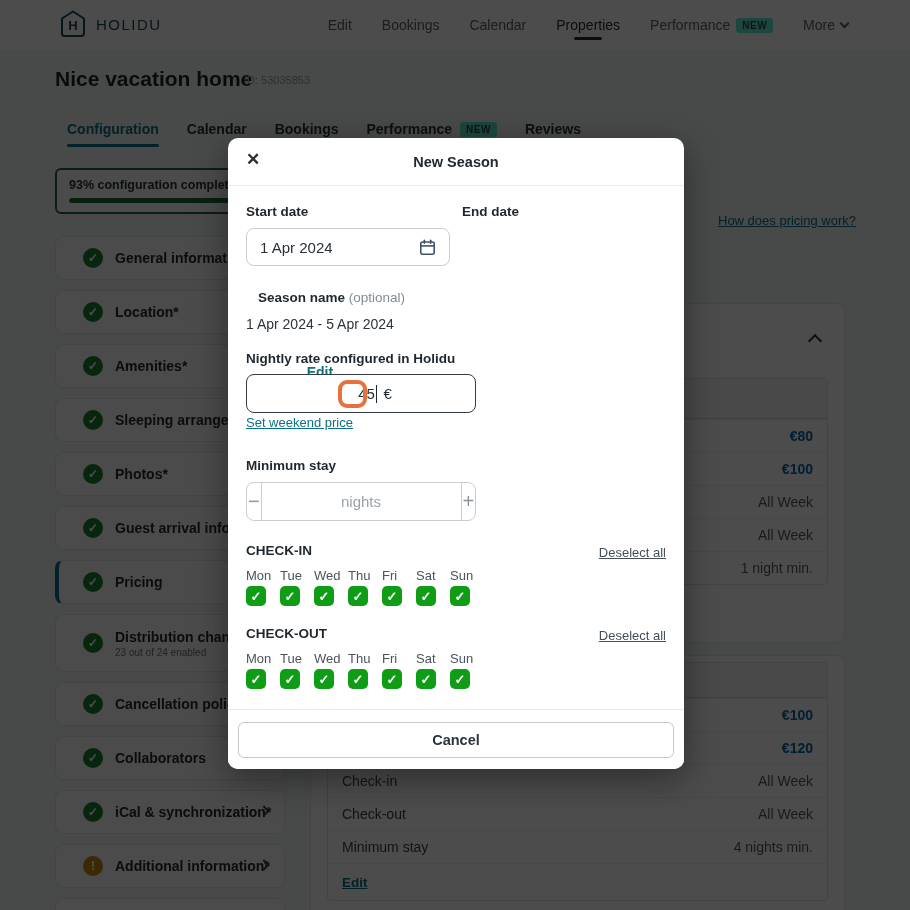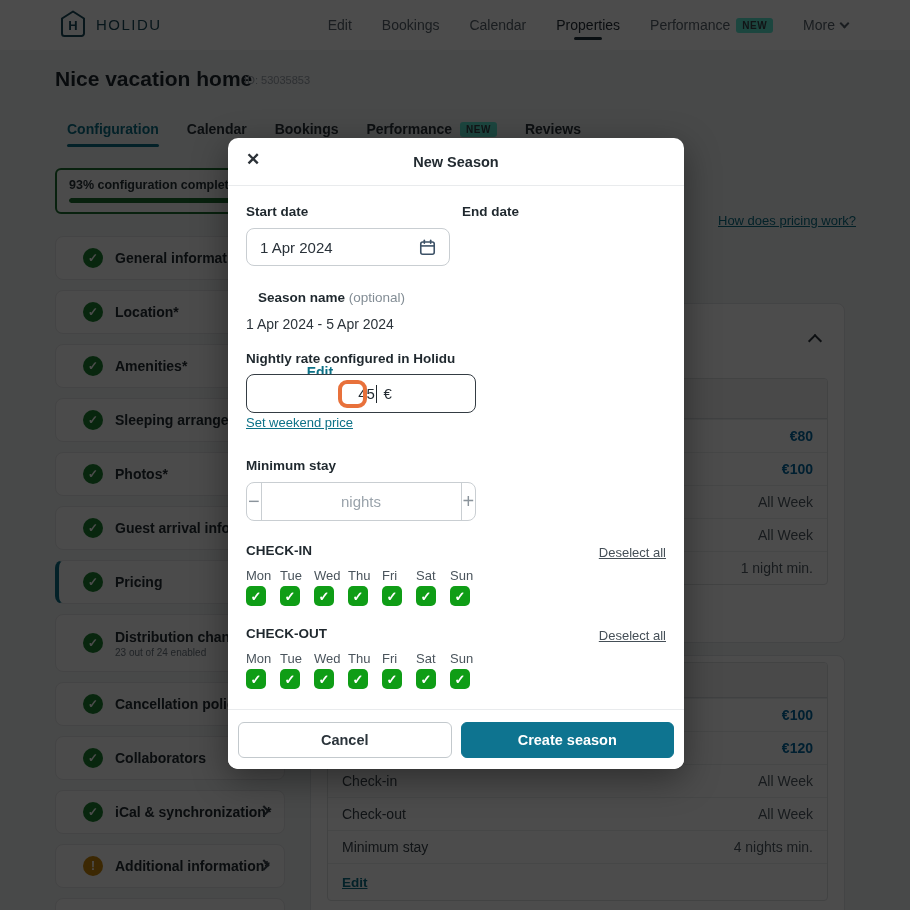--- a/index.html
+++ b/index.html
@@ -462,15 +462,14 @@
     <div class="day-col">
         <div class="cb">✓</div>
       </div>
     <div class="day-col">
         <div class="cb">✓</div>
       </div>
   </div>
 
   <div class="m-footer">
     <div class="btn btn-cancel">Cancel</div>
-    <div class="btn btn-primary">Create season</div>
   </div>
 </div>
 
 </body></html>

